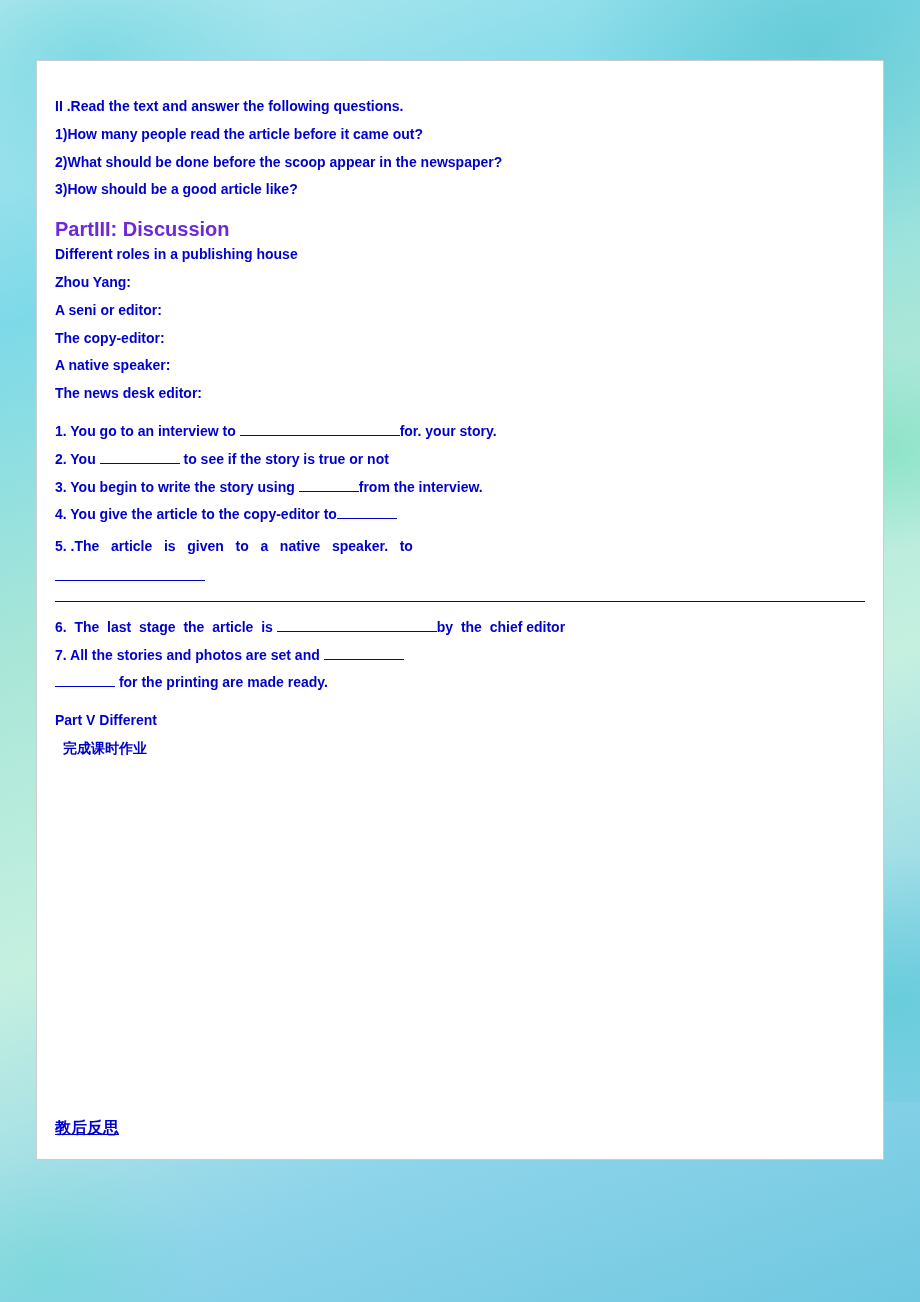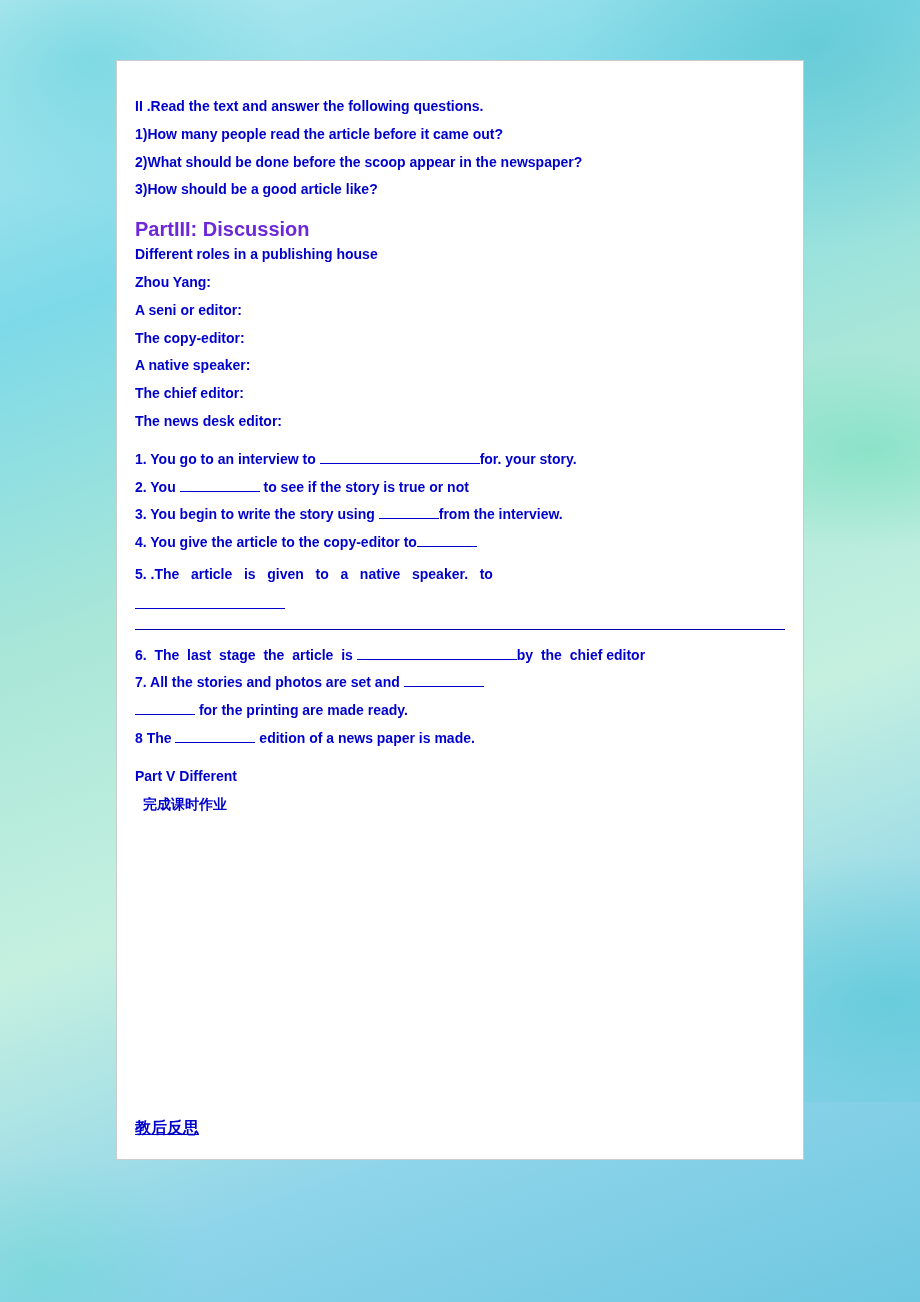--- a/index.html
+++ b/index.html
@@ -48,21 +48,21 @@
       position: absolute;
       bottom: 0; left: 0;
       width: 200px; height: 150px;
       background: radial-gradient(ellipse at 20% 80%, rgba(100, 220, 200, 0.4), transparent 70%);
     }
 
     .main-container {
       position: relative;
       z-index: 10;
       margin: 60px auto 40px auto;
-      width: 688px;
+      width: 848px;
       background: white;
       border: 1px solid #ccc;
       padding: 20px 18px;
       min-height: 1100px;
     }
 
     .content-text {
       color: #0000cc;
       font-weight: bold;
       font-size: 14px;
@@ -152,21 +152,20 @@
     <p class="content-text paragraph">3)How should be a good article like?</p>
   </div>
 
   <div class="section-gap">
     <p class="section-title">PartIII: Discussion</p>
     <p class="content-text paragraph">Different roles in a publishing house</p>
     <p class="content-text paragraph">Zhou Yang:</p>
     <p class="content-text paragraph">A seni or editor:</p>
     <p class="content-text paragraph">The copy-editor:</p>
     <p class="content-text paragraph">A native speaker:</p>
-    <p class="content-text paragraph">The chief editor:</p>
     <p class="content-text paragraph">The news desk editor:</p>
   </div>
 
   <div class="section-gap">
 
     <p class="content-text paragraph">
       1. You go to an interview to <span class="blank-long"></span>for. your story.
     </p>
 
     <p class="content-text paragraph">
@@ -197,23 +196,20 @@
       6. &nbsp;The &nbsp;last &nbsp;stage &nbsp;the &nbsp;article &nbsp;is <span class="blank-long"></span>by &nbsp;the &nbsp;chief editor
     </p>
 
     <p class="content-text paragraph">
       7. All the stories and photos are set and <span class="blank-medium"></span>
     </p>
     <p class="content-text paragraph">
       <span class="blank-short"></span> for the printing are made ready.
     </p>
 
-    <p class="content-text paragraph">
-      8 The <span class="blank-medium"></span> edition of a news paper is made.
-    </p>
 
     <p class="content-text paragraph section-gap">Part V    Different</p>
     <p class="content-text paragraph" style="padding-left:8px;">完成课时作业</p>
   </div>
 
   <span class="bottom-link">教后反思</span>
 
 </div>
 
 </body></html>

